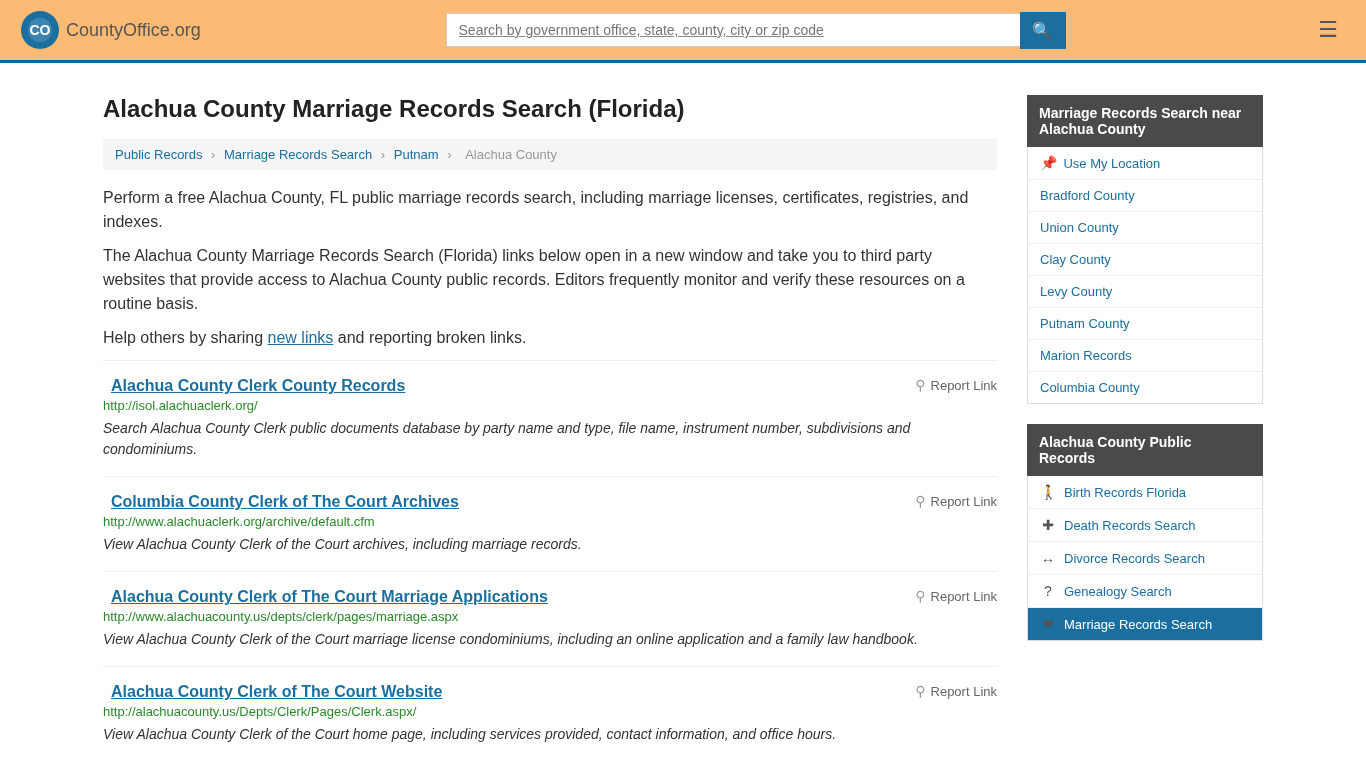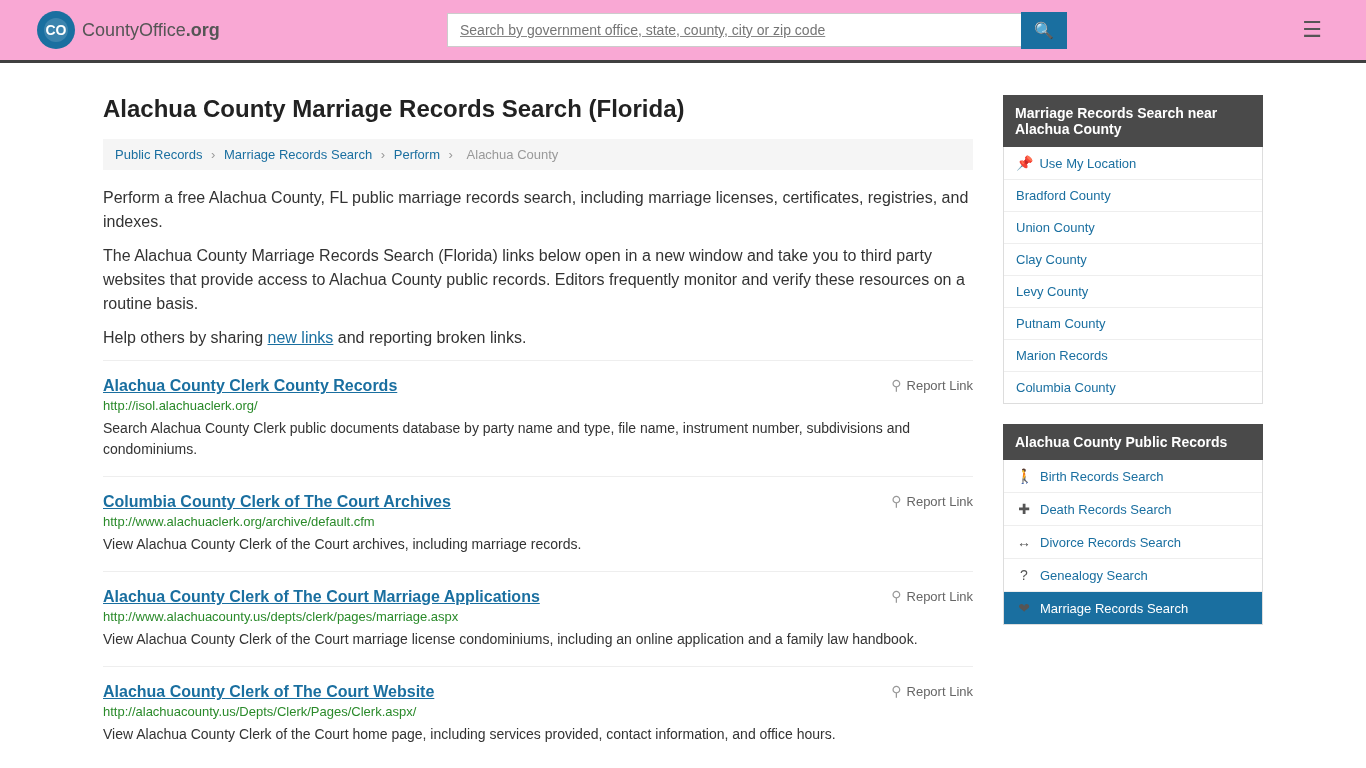--- a/index.html
+++ b/index.html
@@ -1,22 +1,22 @@
 <!DOCTYPE html>
 <html><head>
   <meta charset="utf-8">
   <style>
     * { margin: 0; padding: 0; box-sizing: border-box; }
     body { font-family: Arial, sans-serif; font-size: 14px; color: #333; background: #fff; }
 
     
     .header {
-      background: #f9a8d4;
-      border-bottom: 3px solid #404040;
-      padding: 10px 36px;
+      background: #fdba74;
+      border-bottom: 3px solid #0369a1;
+      padding: 10px 20px;
       display: flex;
       align-items: center;
       justify-content: space-between;
     }
     .logo-area {
       display: flex;
       align-items: center;
       gap: 6px;
     }
     .logo-icon {
@@ -126,20 +126,21 @@
       display: flex;
       align-items: flex-start;
       justify-content: space-between;
     }
     .result-title {
       font-size: 16px;
       font-weight: bold;
       color: #1a6fa0;
       text-decoration: underline;
       cursor: pointer;
+      margin-left: 8px;
     }
     .report-link {
       display: flex;
       align-items: center;
       gap: 5px;
       font-size: 13px;
       color: #666;
       white-space: nowrap;
       cursor: pointer;
       flex-shrink: 0;
@@ -150,25 +151,26 @@
     }
     .result-url {
       color: #2a8a2a;
       font-size: 13px;
       margin: 3px 0 5px 0;
     }
     .result-desc {
       font-size: 14px;
       color: #333;
       line-height: 1.5;
+      font-style: italic;
     }
 
     
     .sidebar {
-      width: 260px;
+      width: 236px;
       flex-shrink: 0;
     }
     .sidebar-section {
       margin-bottom: 20px;
     }
     .sidebar-header {
       background: #4a4a4a;
       color: #fff;
       padding: 10px 12px;
       font-size: 14px;
@@ -221,21 +223,21 @@
 <body>
 
 <header class="header">
   <div class="logo-area">
     <svg class="logo-icon" viewBox="0 0 40 40">
       <circle cx="20" cy="20" r="19" fill="#1a6fa0"></circle>
       <circle cx="20" cy="20" r="12" fill="#fff" opacity="0.15"></circle>
       <text x="20" y="25" text-anchor="middle" fill="#fff" font-size="14" font-weight="bold">CO</text>
     </svg>
     <span class="logo-text">
-      <span>CountyOffice</span><span style="color:#555;font-weight:bold;">.org</span>
+      <span>CountyOffice</span><span style="color:#555;font-weight:normal;">.org</span>
     </span>
   </div>
   <div class="search-area">
     <input class="search-input" type="text" placeholder="Search by government office, state, county, city or zip code" style="">
     <button class="search-btn">🔍</button>
   </div>
   <div class="header-right">
     <button class="menu-btn">☰</button>
   </div>
 </header>
@@ -244,21 +246,21 @@
 
   <div class="content-area">
 
     <h1 class="page-title">Alachua County Marriage Records Search (Florida)</h1>
 
     <nav class="breadcrumb">
       <a href="#">Public Records</a>
       <span>›</span>
       <a href="#">Marriage Records Search</a>
       <span>›</span>
-      <a href="#">Perform</a>
+      <a href="#">Putnam</a>
       <span>›</span>
       <span>Alachua County</span>
     </nav>
 
     <p class="description">Perform a free Alachua County, FL public marriage records search, including marriage licenses, certificates, registries, and indexes.</p>
     <p class="description">The Alachua County Marriage Records Search (Florida) links below open in a new window and take you to third party websites that provide access to Alachua County public records. Editors frequently monitor and verify these resources on a routine basis.</p>
     <p class="description">
       <span>Help others by sharing </span><a href="#">new links</a><span> and reporting broken links.</span>
     </p>
 
@@ -335,21 +337,21 @@
     </div>
 
     <div class="sidebar-section">
       <div class="sidebar-header">
         <span>Alachua County Public Records</span>
       </div>
       <div class="sidebar-list">
         <div id="public-records-list">
             <div class="sidebar-item2">
       <span class="sidebar-icon">🚶</span>
-      <a href="#" style="">Birth Records Search</a>
+      <a href="#" style="">Birth Records Florida</a>
     </div>
             <div class="sidebar-item2">
       <span class="sidebar-icon">✚</span>
       <a href="#" style="">Death Records Search</a>
     </div>
             <div class="sidebar-item2">
       <span class="sidebar-icon">↔</span>
       <a href="#" style="">Divorce Records Search</a>
     </div>
             <div class="sidebar-item2">

